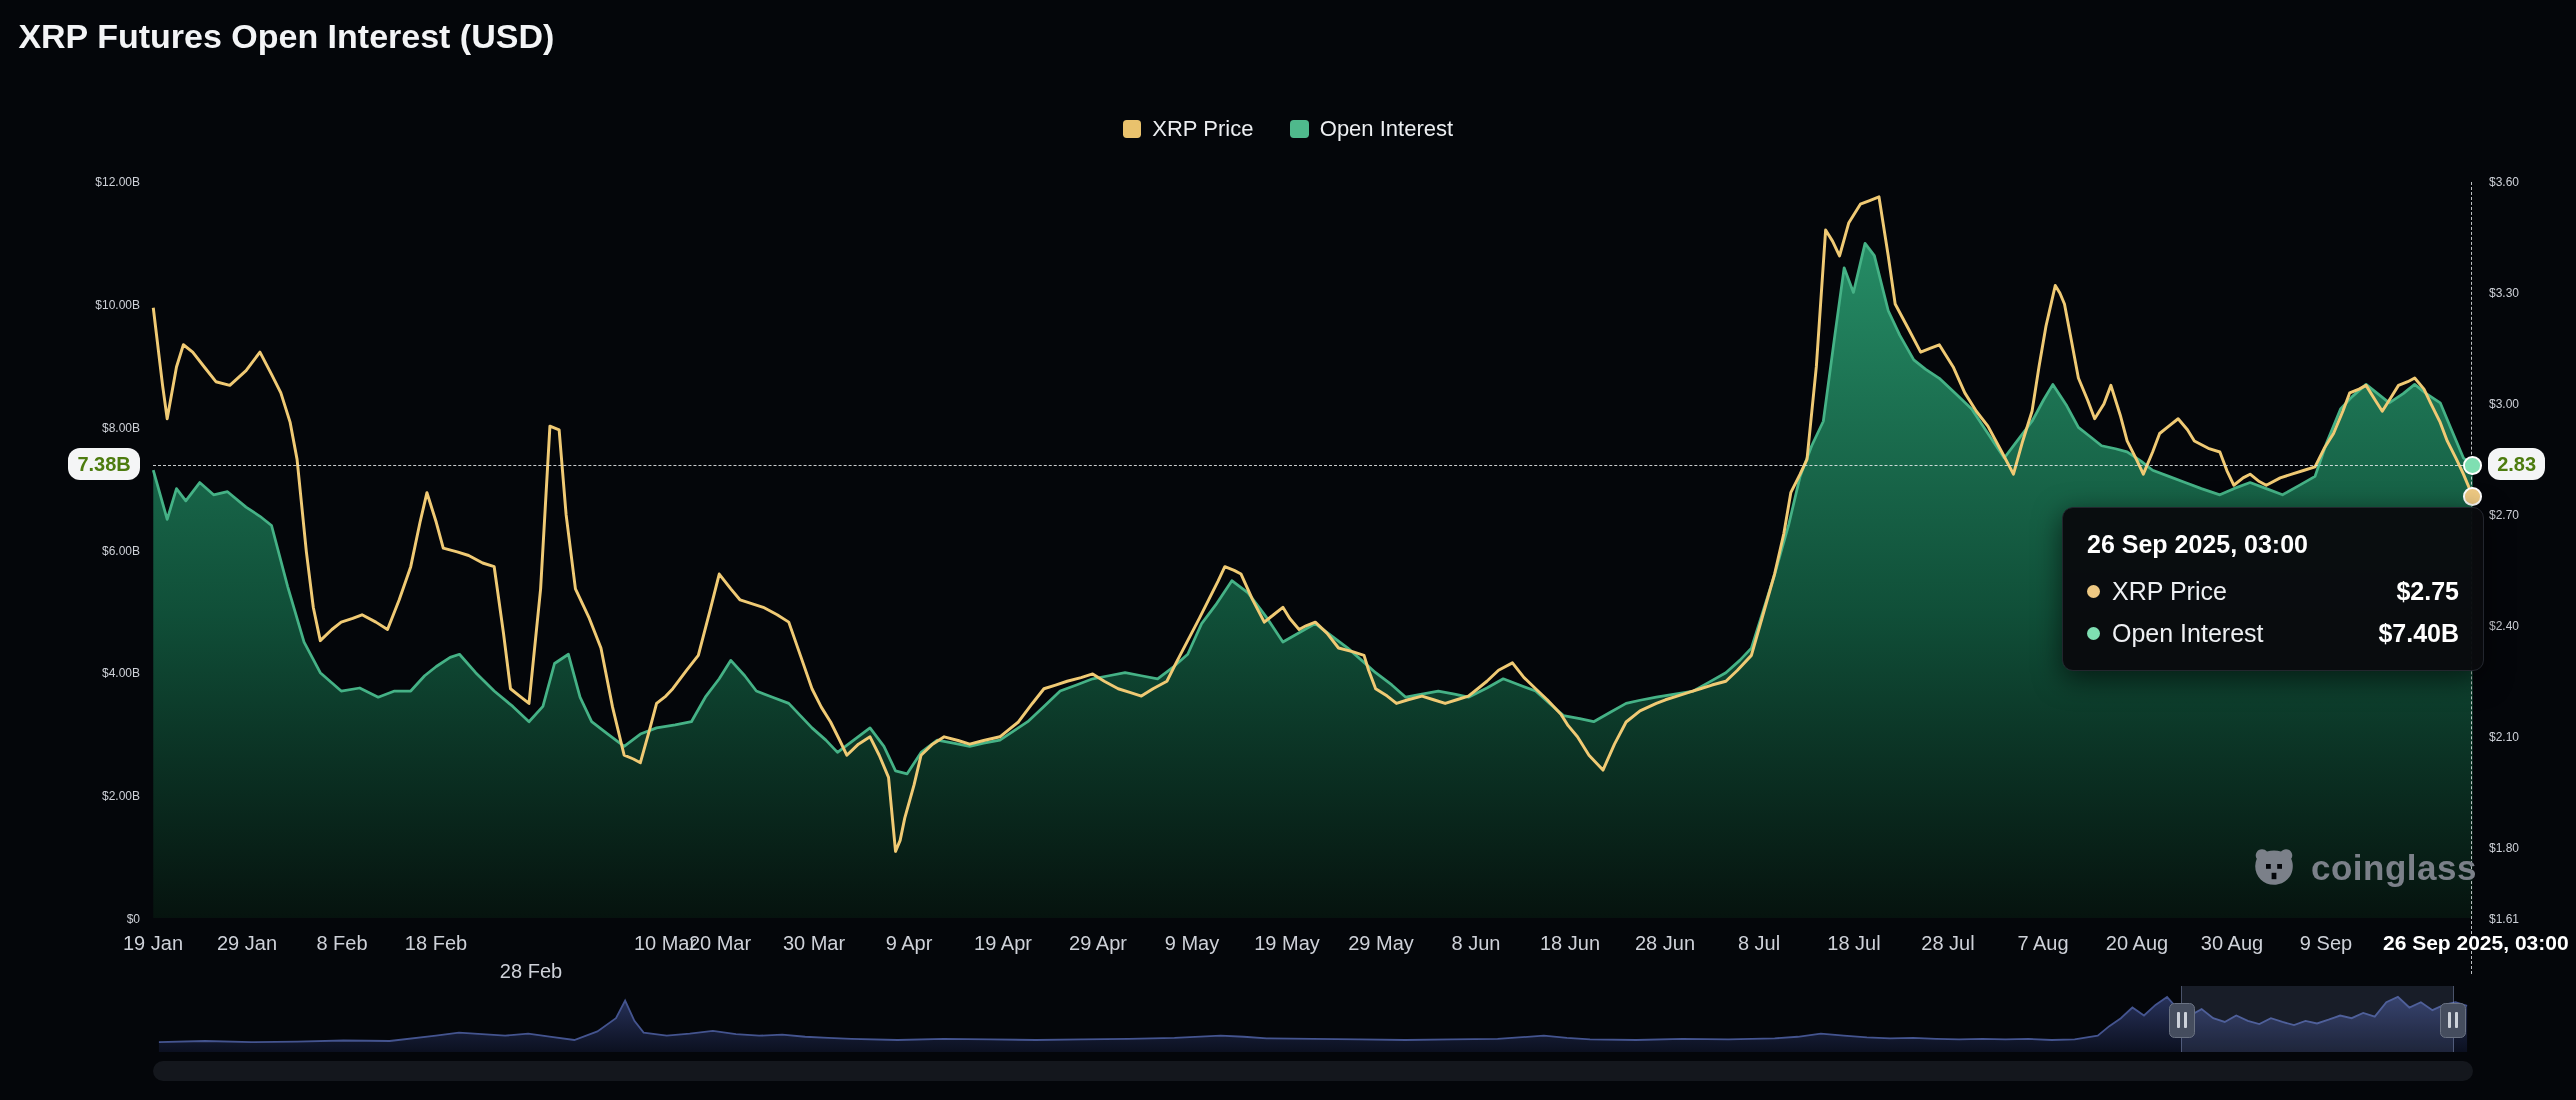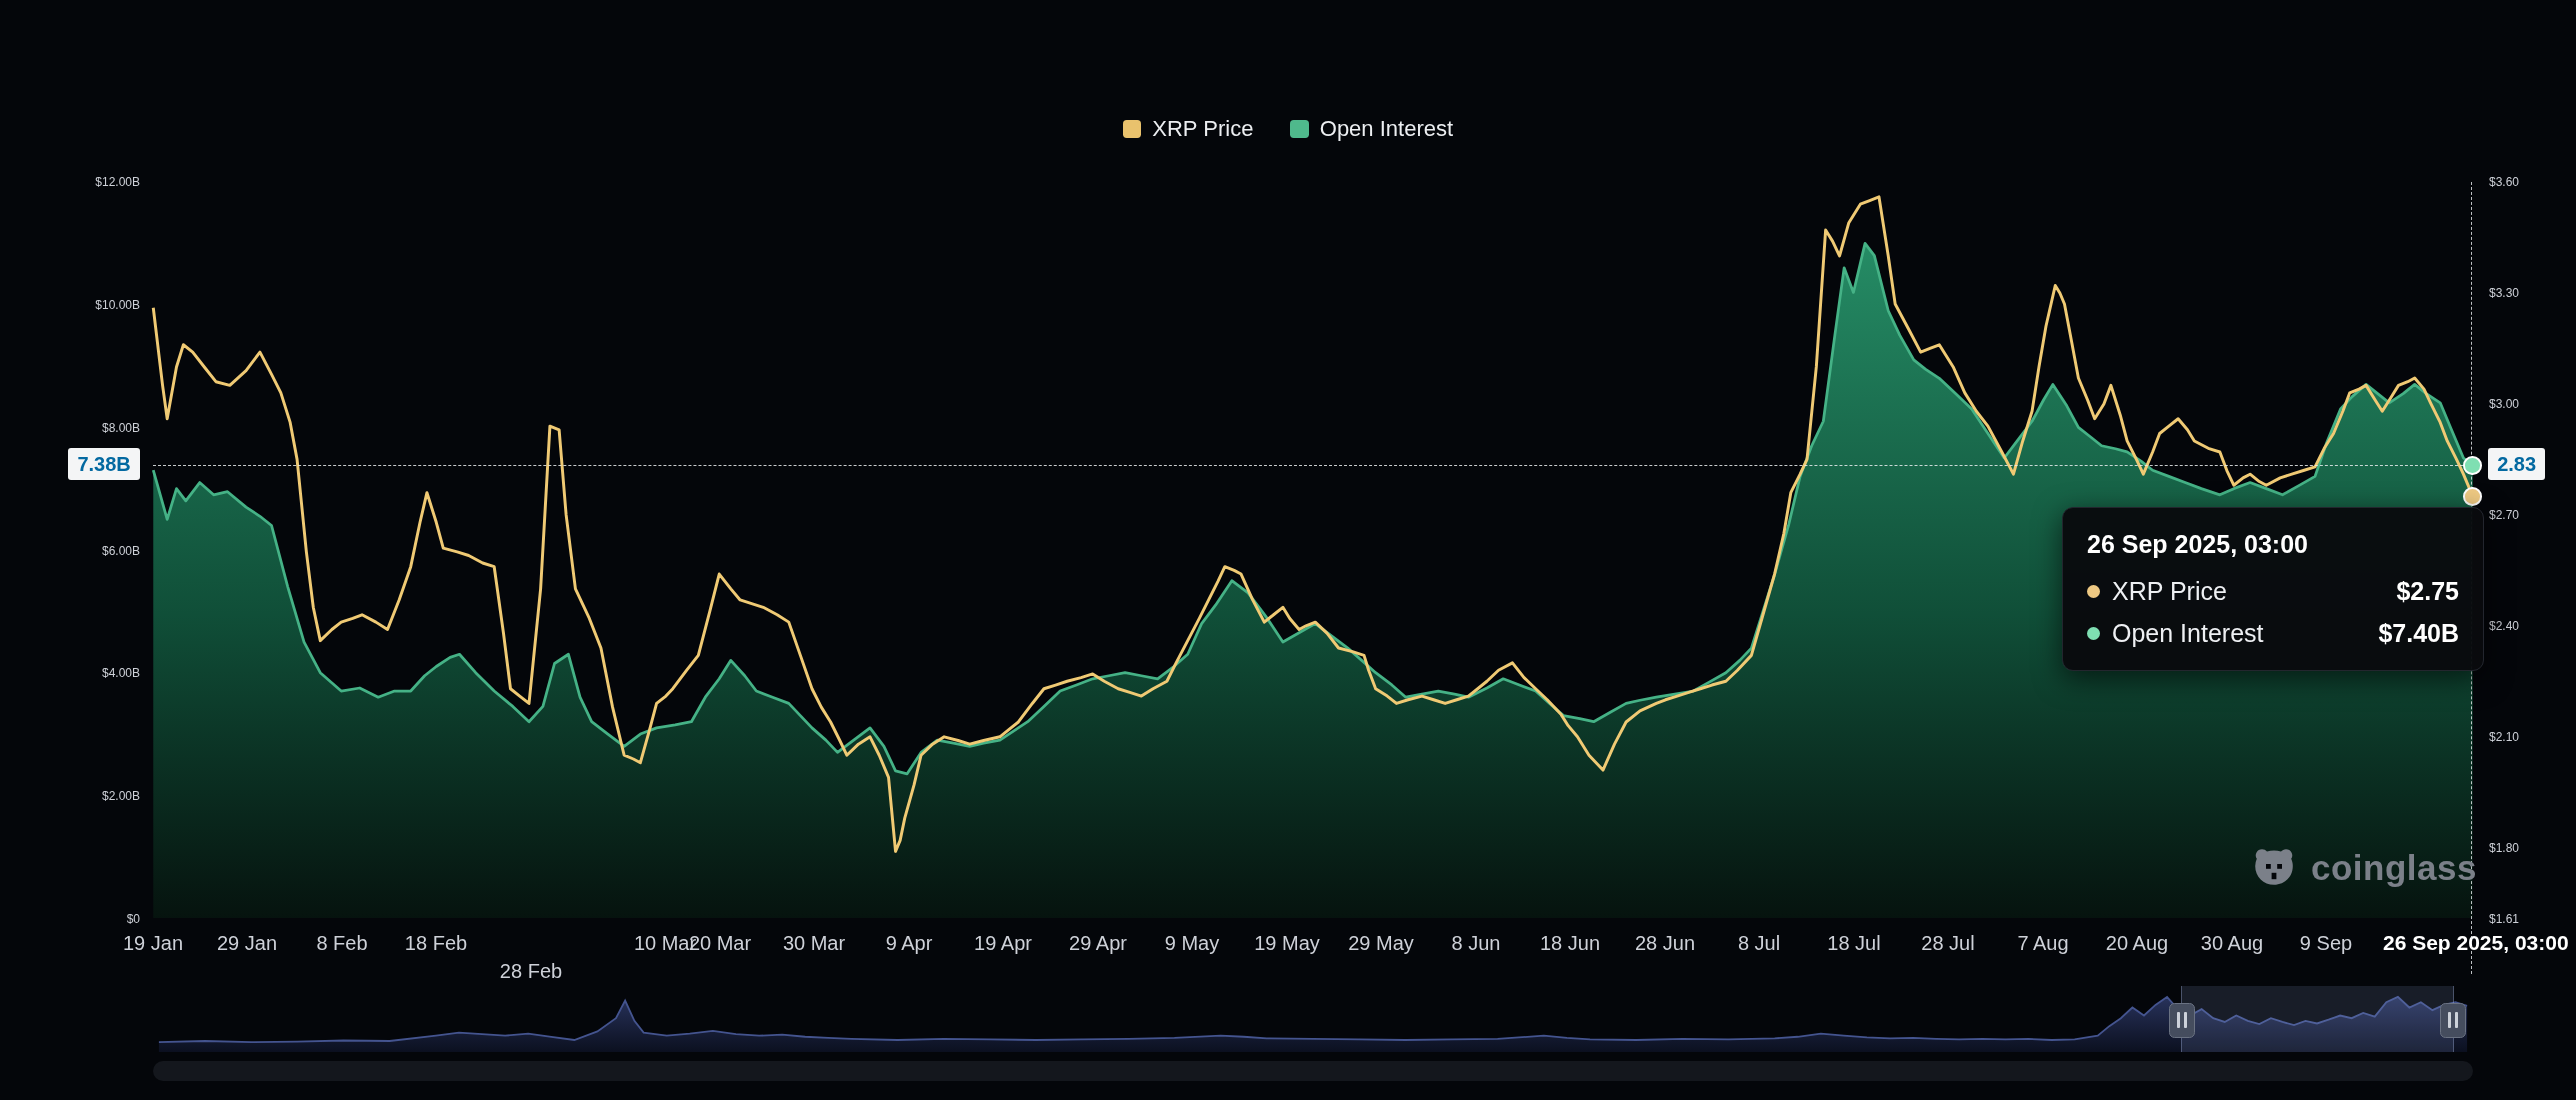--- a/index.html
+++ b/index.html
@@ -19,21 +19,21 @@
   .yleft{left:0;width:140px;text-align:right;}
   .yright{left:2489px;text-align:left;}
   .xtick{position:absolute;top:932px;transform:translateX(-50%);font-size:20px;color:#ced1d8;white-space:nowrap;}
   .xcurrent{position:absolute;top:931px;right:7.4px;font-size:21px;font-weight:700;color:#ffffff;white-space:nowrap;}
 
   .dash-h{position:absolute;left:153px;width:2320px;height:0;border-top:1.8px dashed rgba(235,238,240,0.85);z-index:4;}
   .dash-v{position:absolute;left:2471px;top:182px;width:0;height:792px;border-left:1.8px dashed rgba(235,238,240,0.8);z-index:4;}
 
   .dot{position:absolute;left:2463px;width:14.7px;height:14.7px;border-radius:50%;border:2.8px solid #ffffff;z-index:10;}
 
-  .tag{position:absolute;background:#f4f5f6;color:#0369a1;font-size:20px;font-weight:700;padding:3.7px 9.2px;border-radius:3px;line-height:1.25;z-index:11;white-space:nowrap;}
+  .tag{position:absolute;background:#f4f5f6;color:#4d7c0f;font-size:20px;font-weight:700;padding:3.7px 9.2px;border-radius:12px;line-height:1.25;z-index:11;white-space:nowrap;}
   .tag-left{right:2436px;}
   .tag-right{left:2488px;}
 
   .tooltip{position:absolute;left:2062px;top:507px;width:372px;background:rgba(9,10,13,0.97);border:0.9px solid #23262e;border-radius:11px;padding:22px 24px;z-index:20;box-shadow:0 7.4px 28px rgba(0,0,0,0.6);}
   .tt-title{font-size:25px;font-weight:700;color:#ffffff;margin-bottom:18.4px;}
   .tt-row{display:flex;align-items:center;gap:12px;margin-top:13px;font-size:25px;color:#eef0f3;}
   .tt-dot{width:13px;height:13px;border-radius:50%;background:#888;flex:0 0 auto;}
   .tt-value{margin-left:auto;font-weight:700;color:#ffffff;}
 
   .watermark{position:absolute;left:2250px;top:844px;display:flex;align-items:center;gap:13px;color:#7b8089;z-index:5;}
@@ -45,20 +45,21 @@
   .nav-handle{position:absolute;top:16.6px;width:24px;height:33px;background:#454d5e;border:0.9px solid #6a7282;border-radius:5.5px;z-index:5;display:flex;align-items:center;justify-content:center;gap:3.7px;cursor:ew-resize;}
   .grip{display:inline-block;width:2.8px;height:16.6px;background:#cdd2da;border-radius:0.9px;}
 
   .scroll-strip{position:absolute;left:153px;top:1061px;width:2320px;height:20px;background:#14171d;border-radius:10px;z-index:2;}
 </style>
 </head>
 <body>
 
 <div id="page">
 
+  <div class="title">XRP Futures Open Interest (USD)</div>
 
   <div class="legend">
     <div class="legend-item">
       <span class="swatch" style="background: rgb(233, 194, 109);"></span>
       <span>XRP Price</span>
     </div>
     <div class="legend-item">
       <span class="swatch" style="background: rgb(79, 185, 140);"></span>
       <span>Open Interest</span>
     </div>

